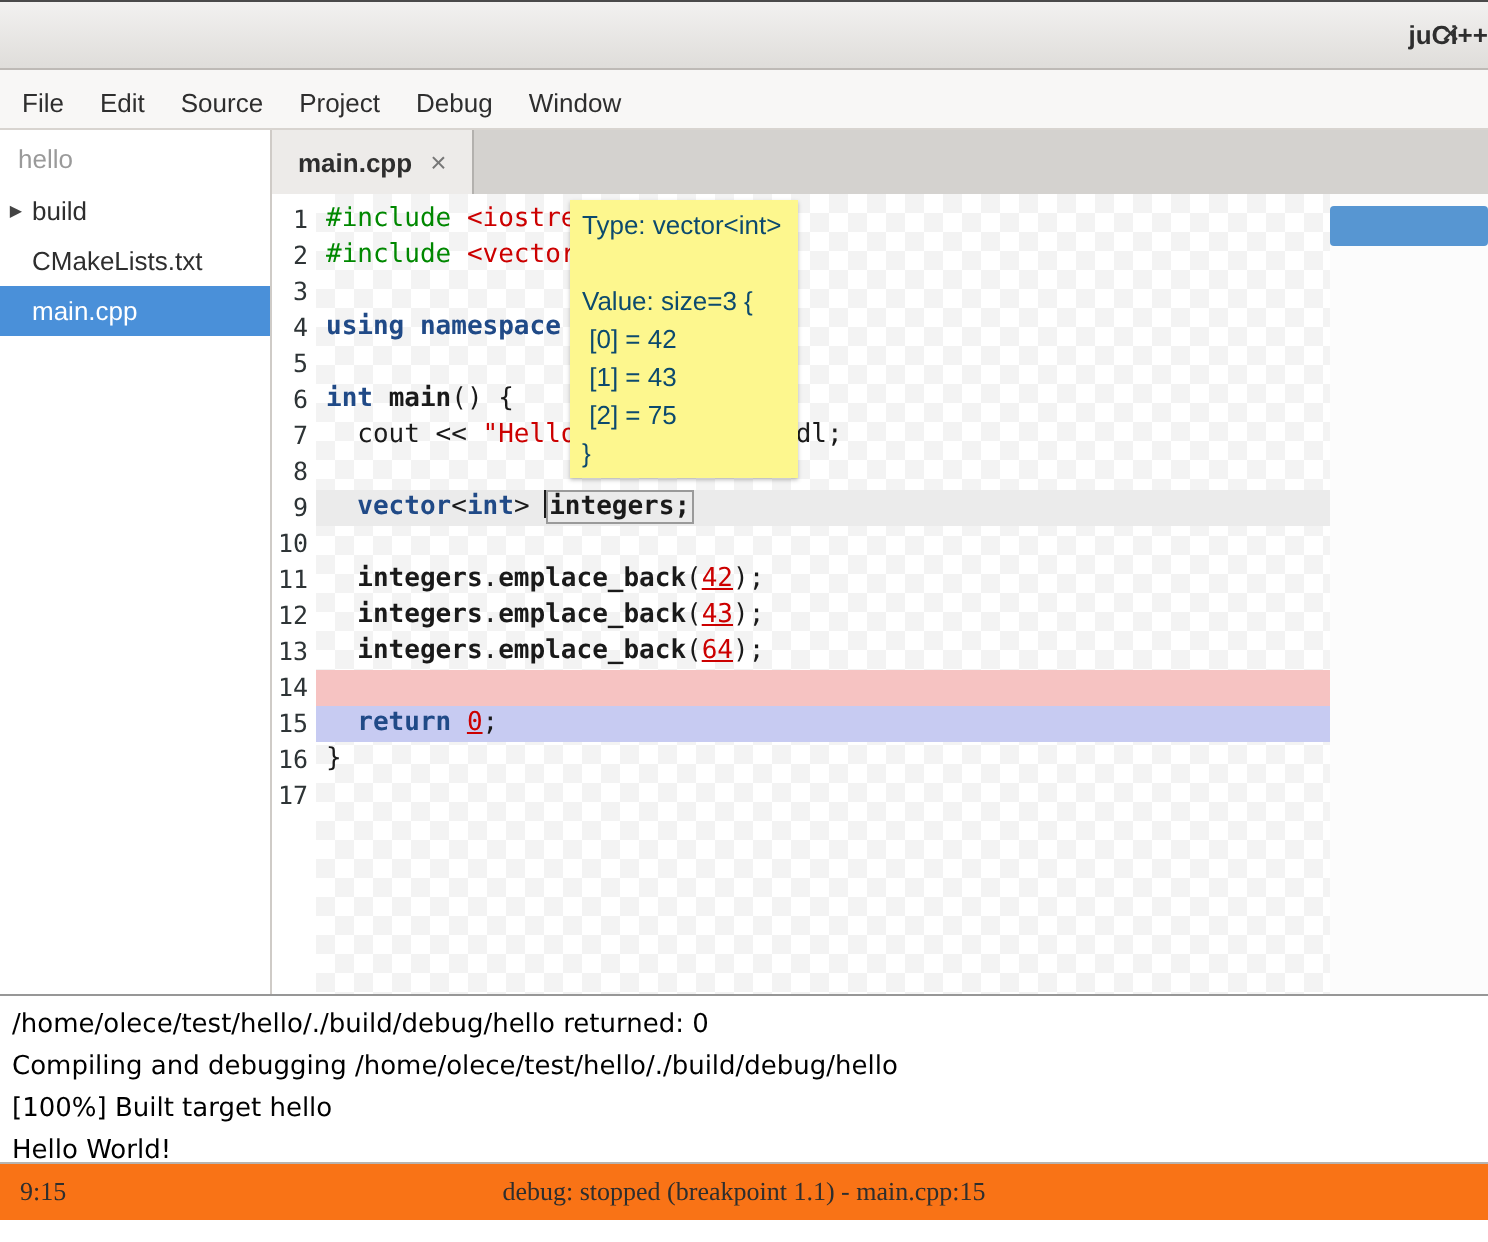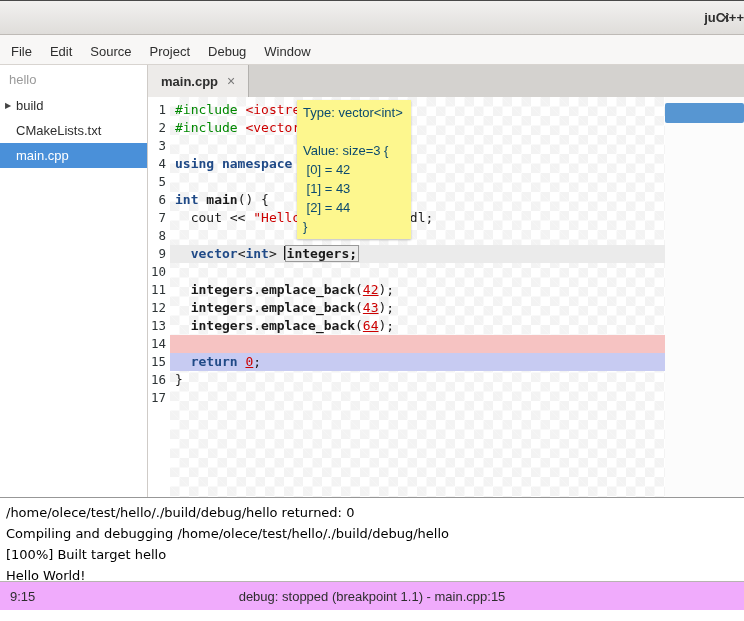--- a/index.html
+++ b/index.html
@@ -25,21 +25,21 @@
     height:30px; background:#f8f7f6; border-bottom:1px solid #d8d4d0;
     display:flex; align-items:stretch; padding-left:2px;
   }
   .menu-item {
     display:flex; align-items:center; padding:16px 9px;
     font-size:13px; color:#2e2e2e;
   }
   
   .content { height:432px; display:flex; }
   .sidebar {
-    width:148px; background:#ffffff; border-right:1px solid #cfcbc7;
+    width:136px; background:#ffffff; border-right:1px solid #cfcbc7;
     display:flex; flex-direction:column;
   }
   .project-name { padding:7px 9px 6px 9px; color:#9a9a9a; font-size:13px; }
   .tree-item {
     height:25px; display:flex; align-items:center; font-size:13px; color:#2e2e2e;
   }
   .tree-item .expander {
     width:16px; text-align:center; font-size:8px; color:#444; flex:0 0 16px;
   }
   .tree-item.selected { background:#4a90d9; color:#ffffff; }
@@ -102,22 +102,22 @@
   .tt-line { min-height:19px; line-height:19px; white-space:pre; }
   
   .terminal {
     height:84px; background:#ffffff; border-top:1px solid #979797;
     padding:4px 6px; font-family:"DejaVu Sans", sans-serif;
     font-size:13px; color:#000;
   }
   .term-line { line-height:21px; white-space:pre; }
   
   .statusbar {
-    height:29px; background:#f0abfc; border-top:1px solid #b7b4b1;
-    position:relative; font-size:13px; color:#2e2e2e;
+    height:29px; background:#f97316; border-top:1px solid #b7b4b1;
+    position:relative; font-size:13px; color:#2e2e2e;font-family:Liberation Serif, serif;
   }
   .statusbar .pos { position:absolute; left:10px; top:50%; transform:translateY(-50%); }
   .statusbar .stat {
     position:absolute; left:50%; top:50%; transform:translate(-50%,-50%);
     white-space:nowrap;
   }
 </style>
 </head>
 <body>
 
@@ -205,21 +205,21 @@
           </div>
         <div class="scroll-col">
           <div class="scroll-thumb"></div>
         </div>
         <div class="tooltip" id="tooltip-lines">
             <div class="tt-line">Type: vector&lt;int&gt;</div>
             <div class="tt-line"></div>
             <div class="tt-line">Value: size=3 {</div>
             <div class="tt-line"> [0] = 42</div>
             <div class="tt-line"> [1] = 43</div>
-            <div class="tt-line"> [2] = 44</div>
+            <div class="tt-line"> [2] = 75</div>
             <div class="tt-line">}</div>
           </div>
       </div>
     </div>
   </div>
 
   <div class="terminal" id="terminal">
       <div class="term-line">/home/olece/test/hello/./build/debug/hello returned: 0</div>
       <div class="term-line">Compiling and debugging /home/olece/test/hello/./build/debug/hello</div>
       <div class="term-line">[100%] Built target hello</div>

